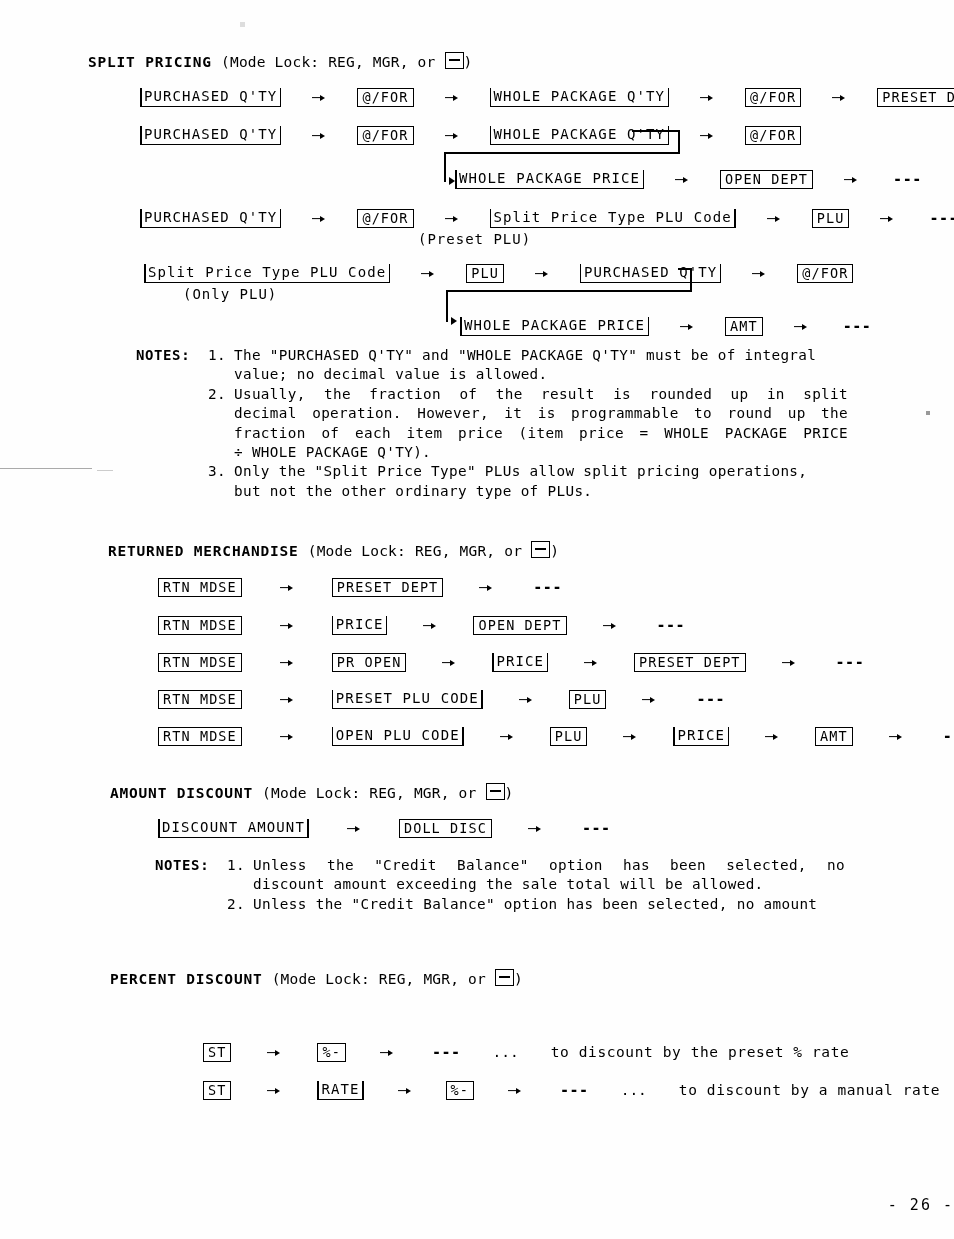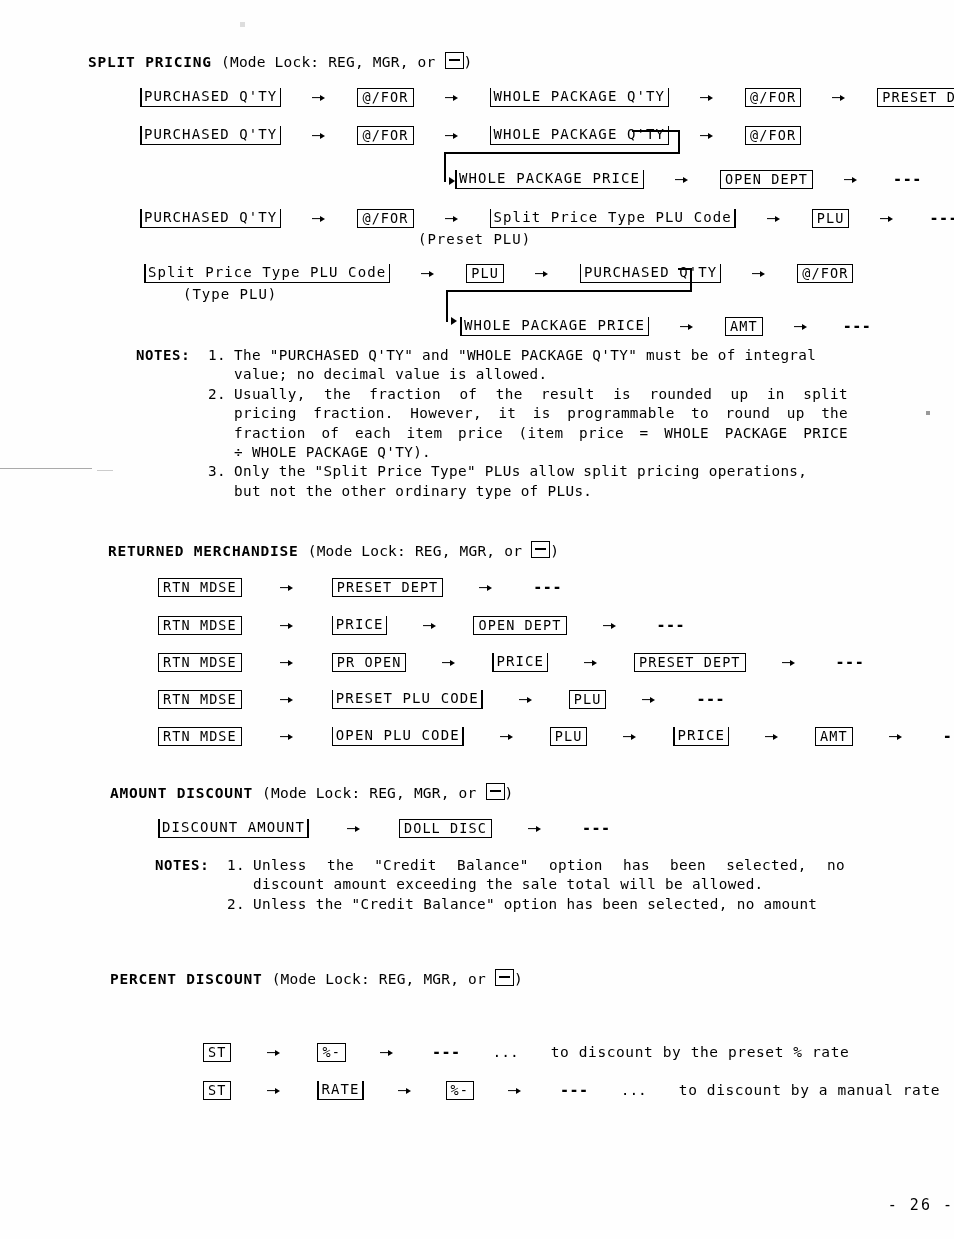--- a/index.html
+++ b/index.html
@@ -306,21 +306,21 @@
 
   <div class="flow" style="left:144px; top:264px;">
     <span class="ent">Split Price Type PLU Code</span>
     <span class="arw"></span>
     <span class="key">PLU</span>
     <span class="arw"></span>
     <span class="ent">PURCHASED Q'TY</span>
     <span class="arw"></span>
     <span class="key">@/FOR</span>
   </div>
-  <div class="sublabel" style="left:183px; top:287px;">(Type PLU)</div>
+  <div class="sublabel" style="left:183px; top:287px;">(Only PLU)</div>
 
   <div class="conn" style="left:678px; top:268px; width:100px; height:60px;">
     <div class="h1" style="left:0px; top:0px; width:14px;"></div>
     <div class="v1" style="left:12px; top:0px; height:24px;"></div>
     <div class="h2" style="left:-232px; top:22px; width:244px;"></div>
     <div class="v2" style="left:-232px; top:22px; height:32px;"></div>
     <div class="head" style="left:-227px; top:49px;"></div>
   </div>
 
   <div class="flow" style="left:460px; top:317px;">
@@ -338,21 +338,21 @@
         <span class="note-num">1.</span>
         <span class="note-body">
           <span class="note-line">The "PURCHASED Q'TY" and "WHOLE PACKAGE Q'TY" must be of integral</span>
           <span class="note-line">value; no decimal value is allowed.</span>
         </span>
       </div>
       <div class="note-item">
         <span class="note-num">2.</span>
         <span class="note-body">
           <span class="note-line just">Usually, the fraction of the result is rounded up in split</span>
-          <span class="note-line just">pricing fraction.  However, it is programmable to round up the</span>
+          <span class="note-line just">decimal operation.  However, it is programmable to round up the</span>
           <span class="note-line just">fraction of each item price (item price = WHOLE PACKAGE PRICE</span>
           <span class="note-line">÷ WHOLE PACKAGE Q'TY).</span>
         </span>
       </div>
       <div class="note-item">
         <span class="note-num">3.</span>
         <span class="note-body">
           <span class="note-line">Only the "Split Price Type" PLUs allow split pricing operations,</span>
           <span class="note-line">but not the other ordinary type of PLUs.</span>
         </span>

